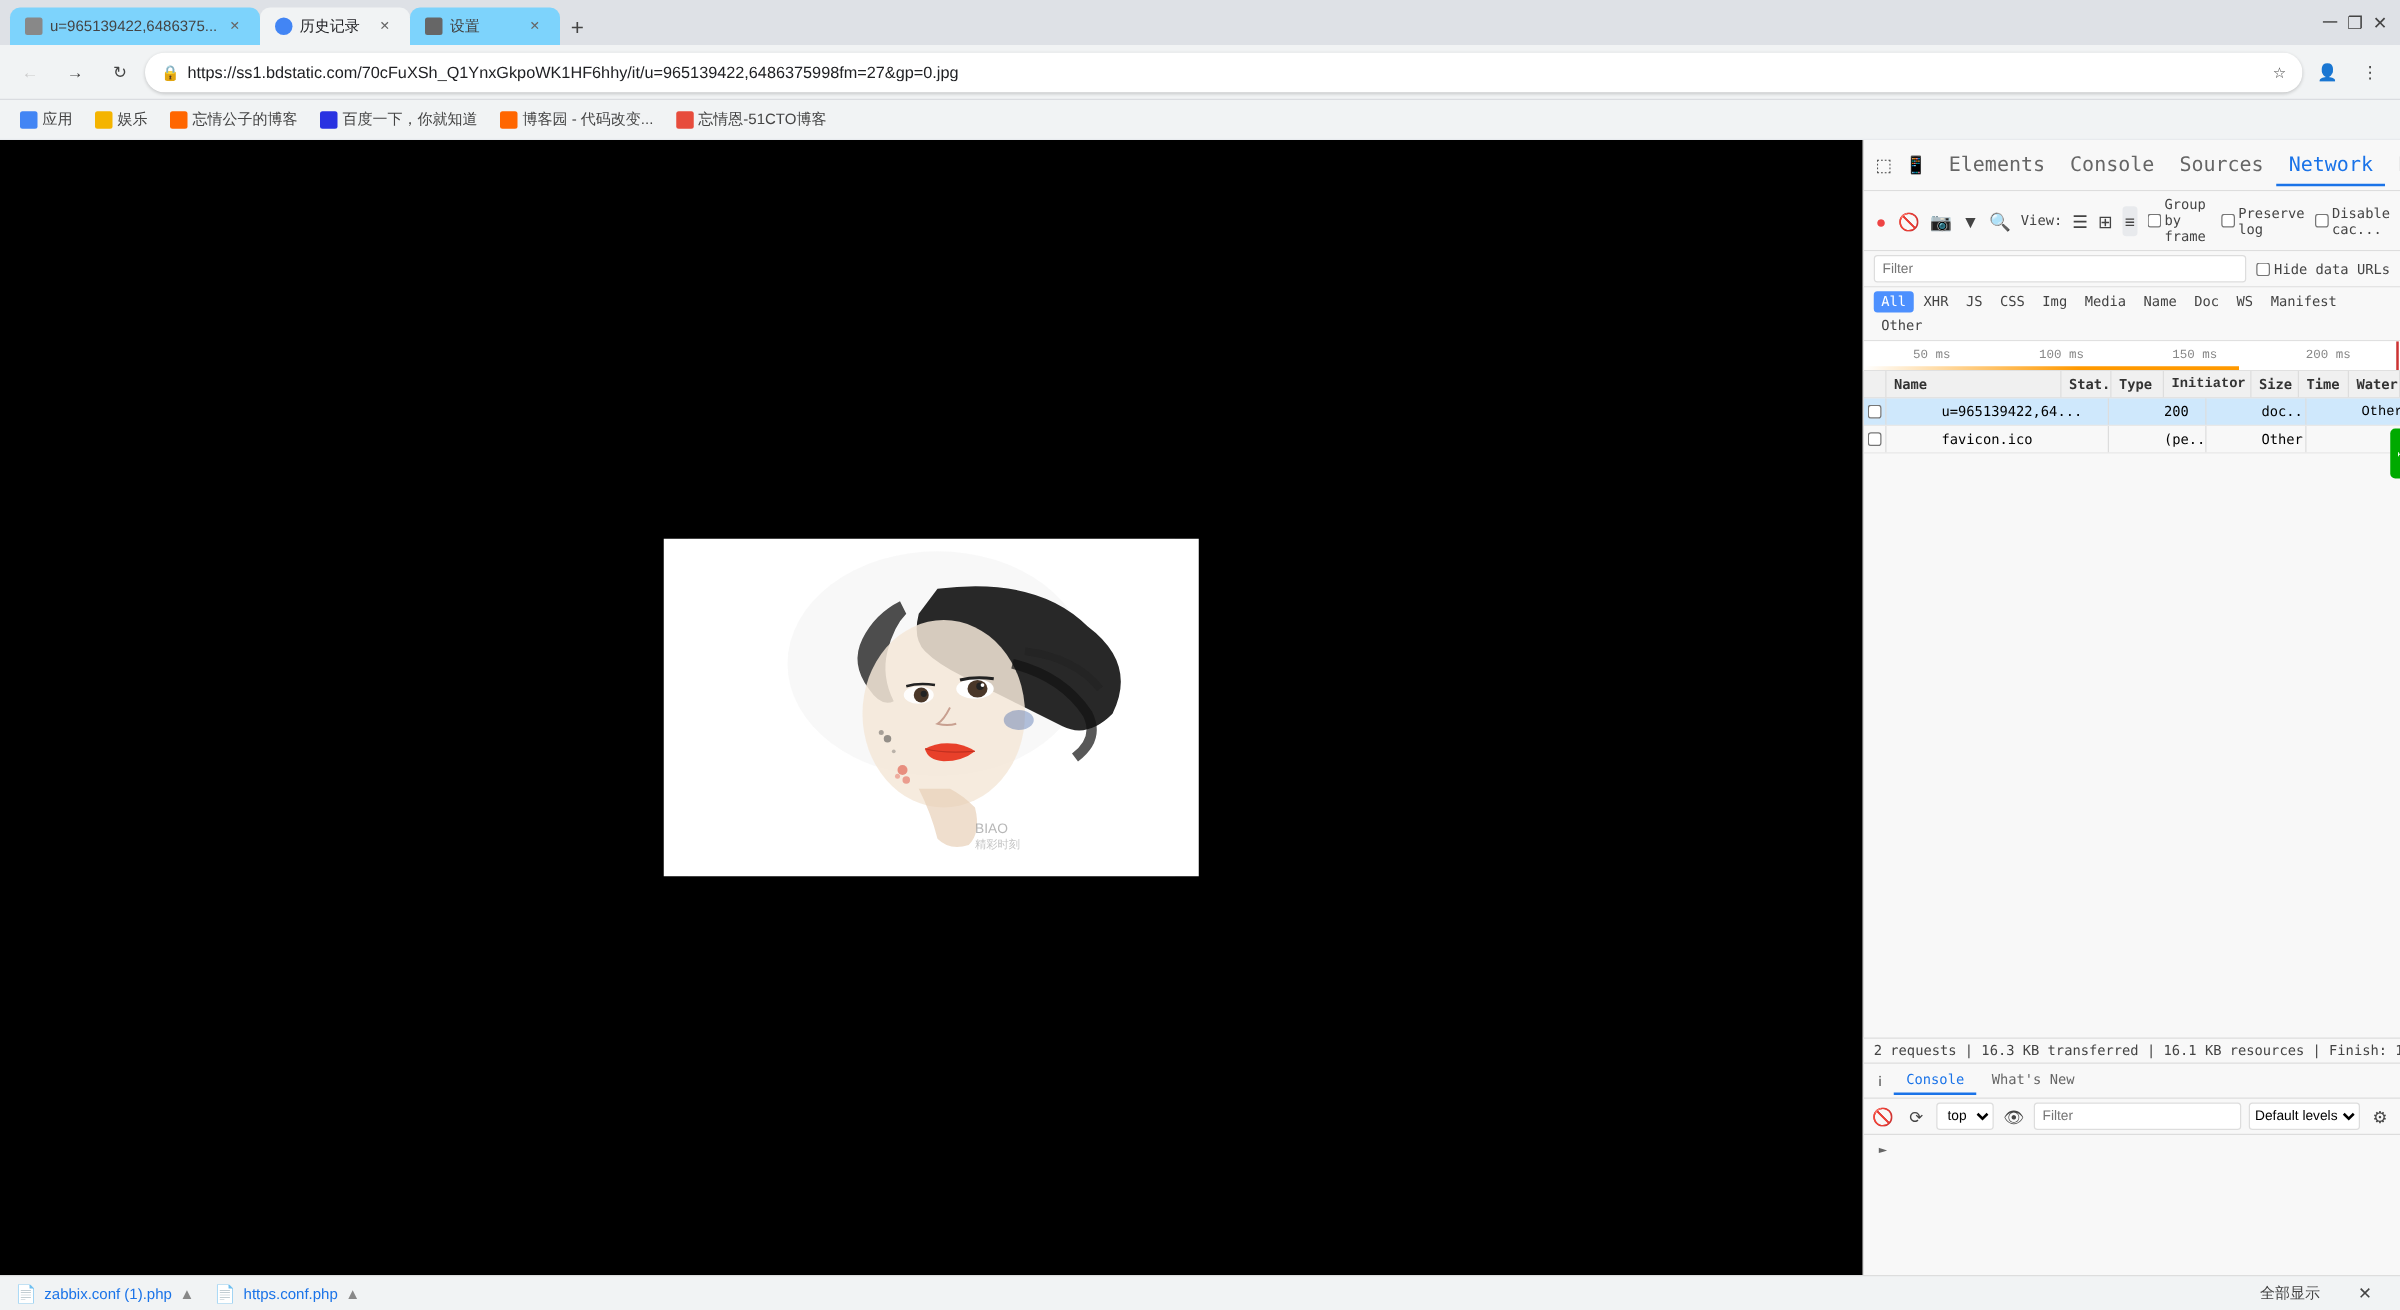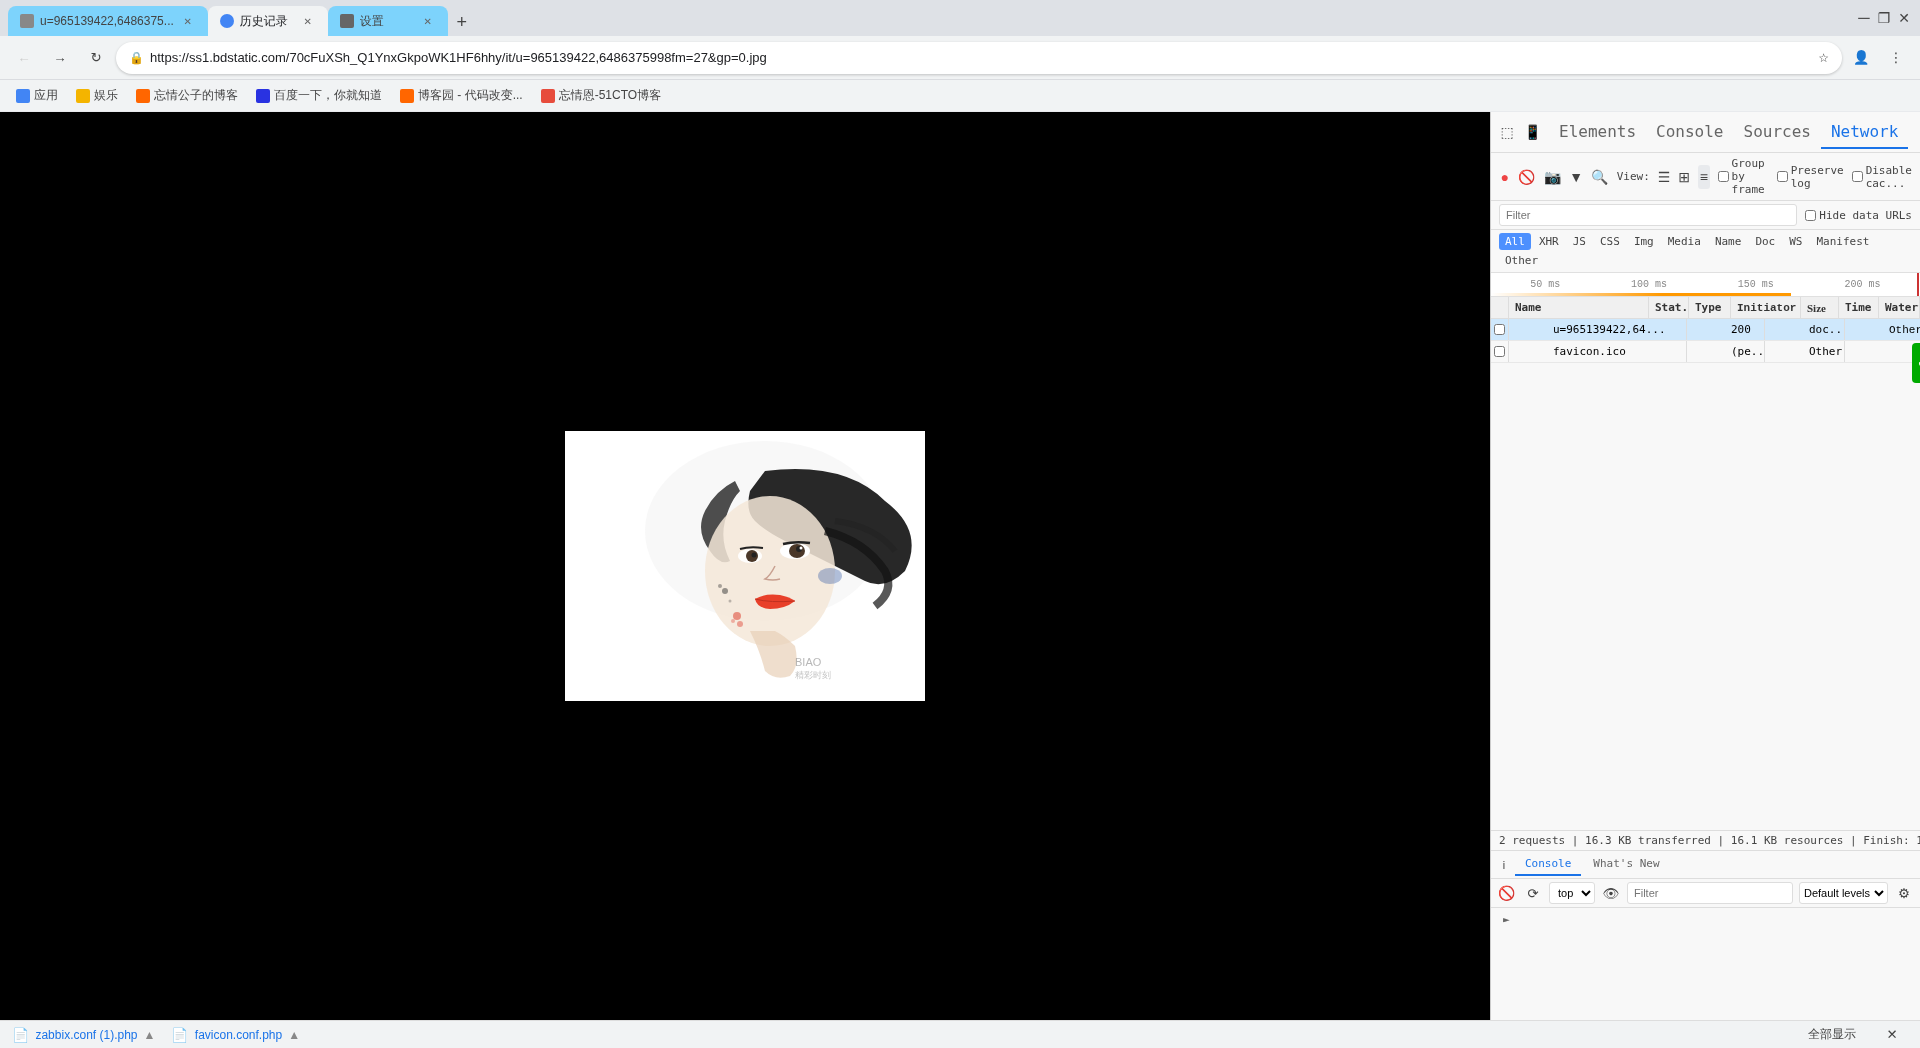--- a/index.html
+++ b/index.html
@@ -44,21 +44,21 @@
     .bookmark-icon.baidu { background: #2932e1; border-radius: 2px; }
     .bookmark-icon.boke { background: #ff6600; }
     .bookmark-icon.cto { background: #e74c3c; }
 
     
     .main-area { flex: 1; display: flex; overflow: hidden; }
 
     
     .browser-content { flex: 1; background: #000; position: relative; overflow: hidden; }
     .image-container { position: absolute; top: 50%; left: 50%; transform: translate(-50%, -50%); }
-    .image-display { width: 360px; height: 270px; background: white; display: flex; align-items: center; justify-content: center; overflow: hidden; }
+    .image-display { width: 428px; height: 270px; background: white; display: flex; align-items: center; justify-content: center; overflow: hidden; }
 
     
     .devtools { width: 430px; background: #f8f8f8; border-left: 1px solid #ccc; display: flex; flex-direction: column; font-family: monospace; }
     .devtools-tabs { display: flex; align-items: center; padding: 0 4px; height: 36px; border-bottom: 1px solid #ddd; }
     .devtools-tab { padding: 6px 10px; font-size: 16px; color: #666; cursor: pointer; border-bottom: 2px solid transparent; white-space: nowrap; }
     .devtools-tab.active { color: #1a73e8; border-bottom-color: #1a73e8; }
     .devtools-icon-btn { width: 24px; height: 24px; border-radius: 3px; display: flex; align-items: center; justify-content: center; cursor: pointer; color: #444; font-size: 14px; }
     .devtools-toolbar { display: flex; align-items: center; padding: 4px 8px; gap: 8px; border-bottom: 1px solid #ddd; background: #f8f8f8; }
     .devtools-filter { flex: 1; height: 22px; border: 1px solid #ddd; border-radius: 3px; padding: 0 6px; font-size: 11px; background: white; }
     .devtools-checkbox { display: flex; align-items: center; gap: 3px; font-size: 11px; color: #444; }
@@ -74,21 +74,21 @@
     .timeline { height: 24px; background: #fff; border-bottom: 1px solid #e0e0e0; position: relative; overflow: hidden; }
 
     
     .network-table { flex: 1; overflow-y: auto; font-size: 11px; }
     .network-table-header { display: flex; align-items: center; background: #f0f0f0; border-bottom: 1px solid #ddd; height: 22px; font-weight: bold; color: #333; }
     .nt-col { padding: 0 6px; height: 100%; display: flex; align-items: center; border-right: 1px solid #ddd; overflow: hidden; white-space: nowrap; flex-shrink: 0; }
     .nt-col.name { width: 140px; }
     .nt-col.status { width: 40px; }
     .nt-col.type { width: 42px; }
     .nt-col.initiator { width: 70px; font-family: Liberation Mono, monospace; }
-    .nt-col.size { width: 38px; font-family: Liberation Serif, serif; }
+    .nt-col.size { width: 38px; }
     .nt-col.time { width: 40px; }
     .nt-col.waterfall { flex: 1; }
     .nt-col.checkbox { width: 18px; padding: 0 2px; }
 
     .network-row { display: flex; align-items: center; height: 22px; border-bottom: 1px solid #e8e8e8; cursor: pointer; gap: 38px; }
     .network-row.selected { background: #cfe8fc; }
     .row-checkbox { width: 18px; display: flex; align-items: center; justify-content: center; flex-shrink: 0; }
     .row-checkbox input { width: 11px; height: 11px; }
 
     
@@ -426,20 +426,20 @@
   </div>
 
   <div class="bottom-bar">
     <div class="download-item">
       <span style="font-size:14px;">📄</span>
       <span class="download-name">zabbix.conf (1).php</span>
       <span class="download-arrow">▲</span>
     </div>
     <div class="download-item">
       <span style="font-size:14px;">📄</span>
-      <span class="download-name">favicon.conf.php</span>
+      <span class="download-name">https.conf.php</span>
       <span class="download-arrow">▲</span>
     </div>
     <span class="show-all">全部显示</span>
     <button class="nav-btn" style="margin-left:4px;">✕</button>
   </div>
 
 </div>
 
 </body></html>

